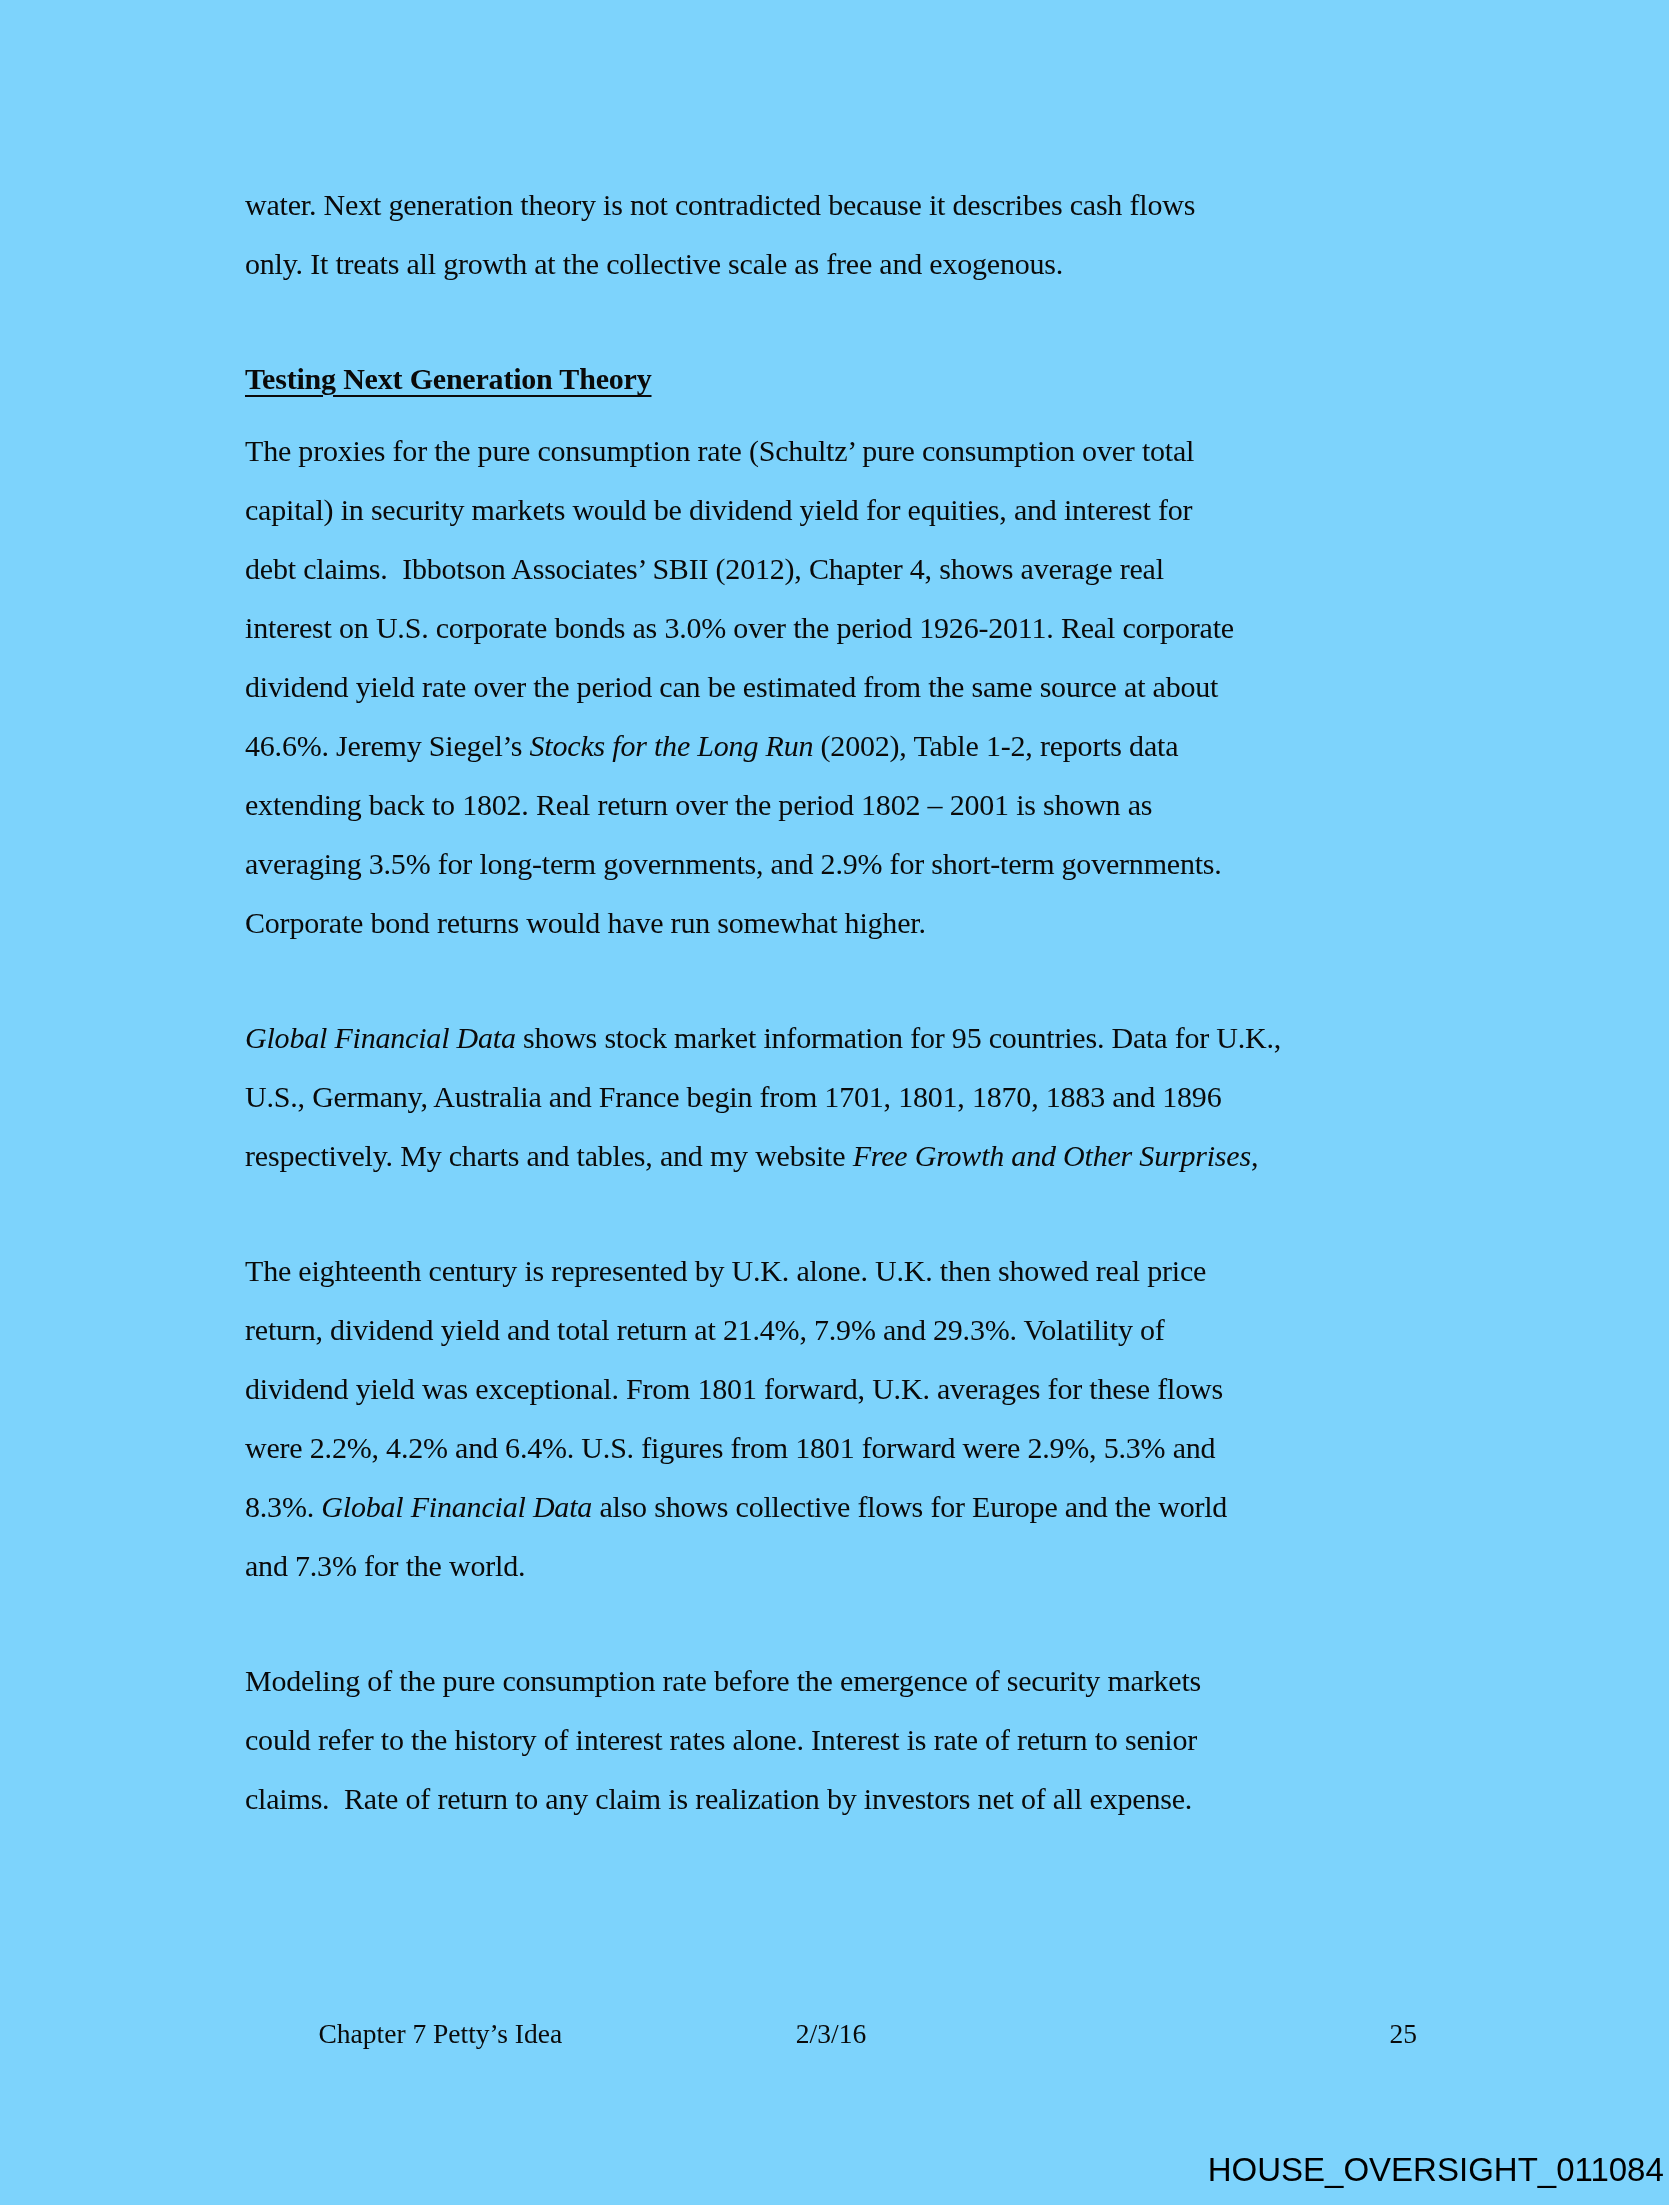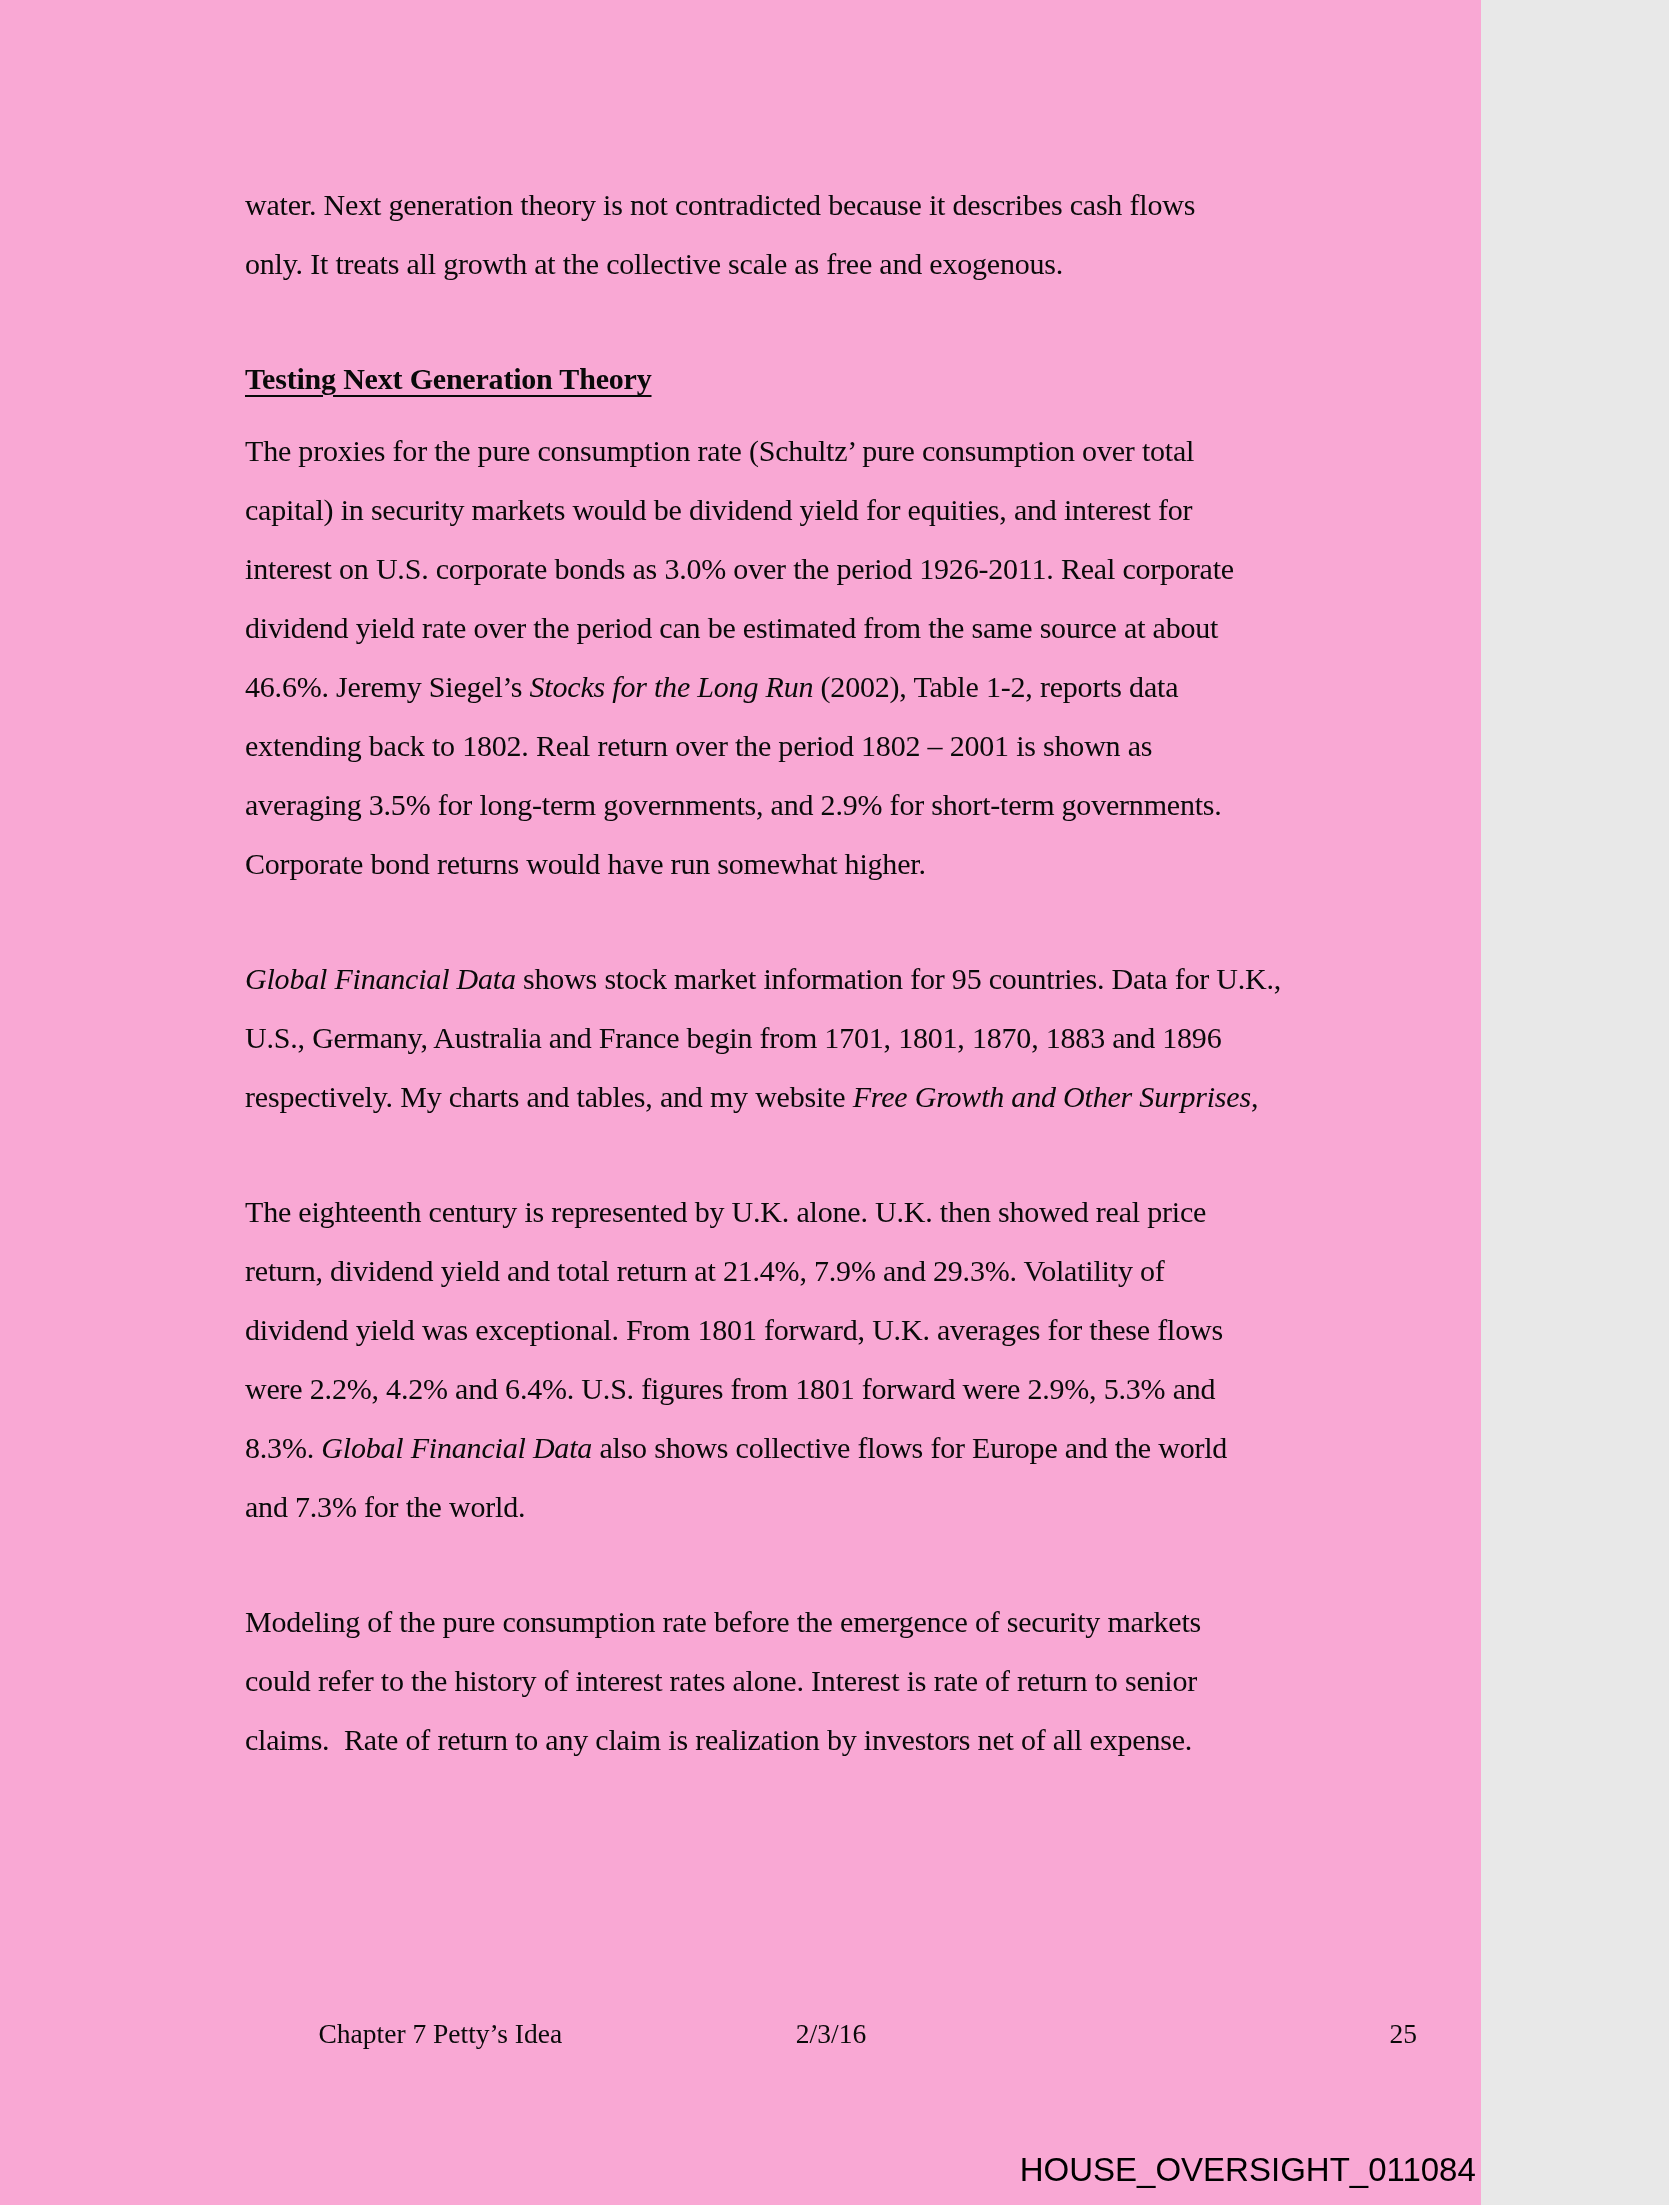--- a/index.html
+++ b/index.html
@@ -1,19 +1,19 @@
 <!DOCTYPE html>
 <html style="font-size:10.5px"><head>
 <meta charset="utf-8">
 <style>
   html,body{margin:0;padding:0;background:#e8e8e8;}
   .page{
     position:relative;
-    width:1481px;height:2205px;
-    background:#f9a8d4;
+    width:1669px;height:2205px;
+    background:#7dd3fc;
     font-family:"Liberation Serif", serif;
     color:#0a0a0a;
     overflow:hidden;
   }
   .content{
     position:absolute;
     left:245px;top:175px;width:1185px;
   }
   .block{margin-bottom:56px;}
   .block.heading{margin-bottom:13px;}
@@ -58,20 +58,21 @@
       <div class="block paragraph">
         <div class="line"><span>water. Next generation theory is not contradicted because it describes cash flows</span></div>
         <div class="line"><span>only. It treats all growth at the collective scale as free and exogenous.</span></div>
       </div>
       <div class="block heading">
         <div class="line"><span>Testing Next Generation Theory</span></div>
       </div>
       <div class="block paragraph">
         <div class="line"><span>The proxies for the pure consumption rate (Schultz’ pure consumption over total</span></div>
         <div class="line"><span>capital) in security markets would be dividend yield for equities, and interest for</span></div>
+        <div class="line"><span>debt claims.  Ibbotson Associates’ SBII (2012), Chapter 4, shows average real</span></div>
         <div class="line"><span>interest on U.S. corporate bonds as 3.0% over the period 1926-2011. Real corporate</span></div>
         <div class="line"><span>dividend yield rate over the period can be estimated from the same source at about</span></div>
         <div class="line"><span>46.6%. Jeremy Siegel’s </span><span class="italic">Stocks for the Long Run</span><span> (2002), Table 1-2, reports data</span></div>
         <div class="line"><span>extending back to 1802. Real return over the period 1802 – 2001 is shown as</span></div>
         <div class="line"><span>averaging 3.5% for long-term governments, and 2.9% for short-term governments.</span></div>
         <div class="line"><span>Corporate bond returns would have run somewhat higher.</span></div>
       </div>
       <div class="block paragraph">
         <div class="line"><span class="italic">Global Financial Data</span><span> shows stock market information for 95 countries. Data for U.K.,</span></div>
         <div class="line"><span>U.S., Germany, Australia and France begin from 1701, 1801, 1870, 1883 and 1896</span></div>

